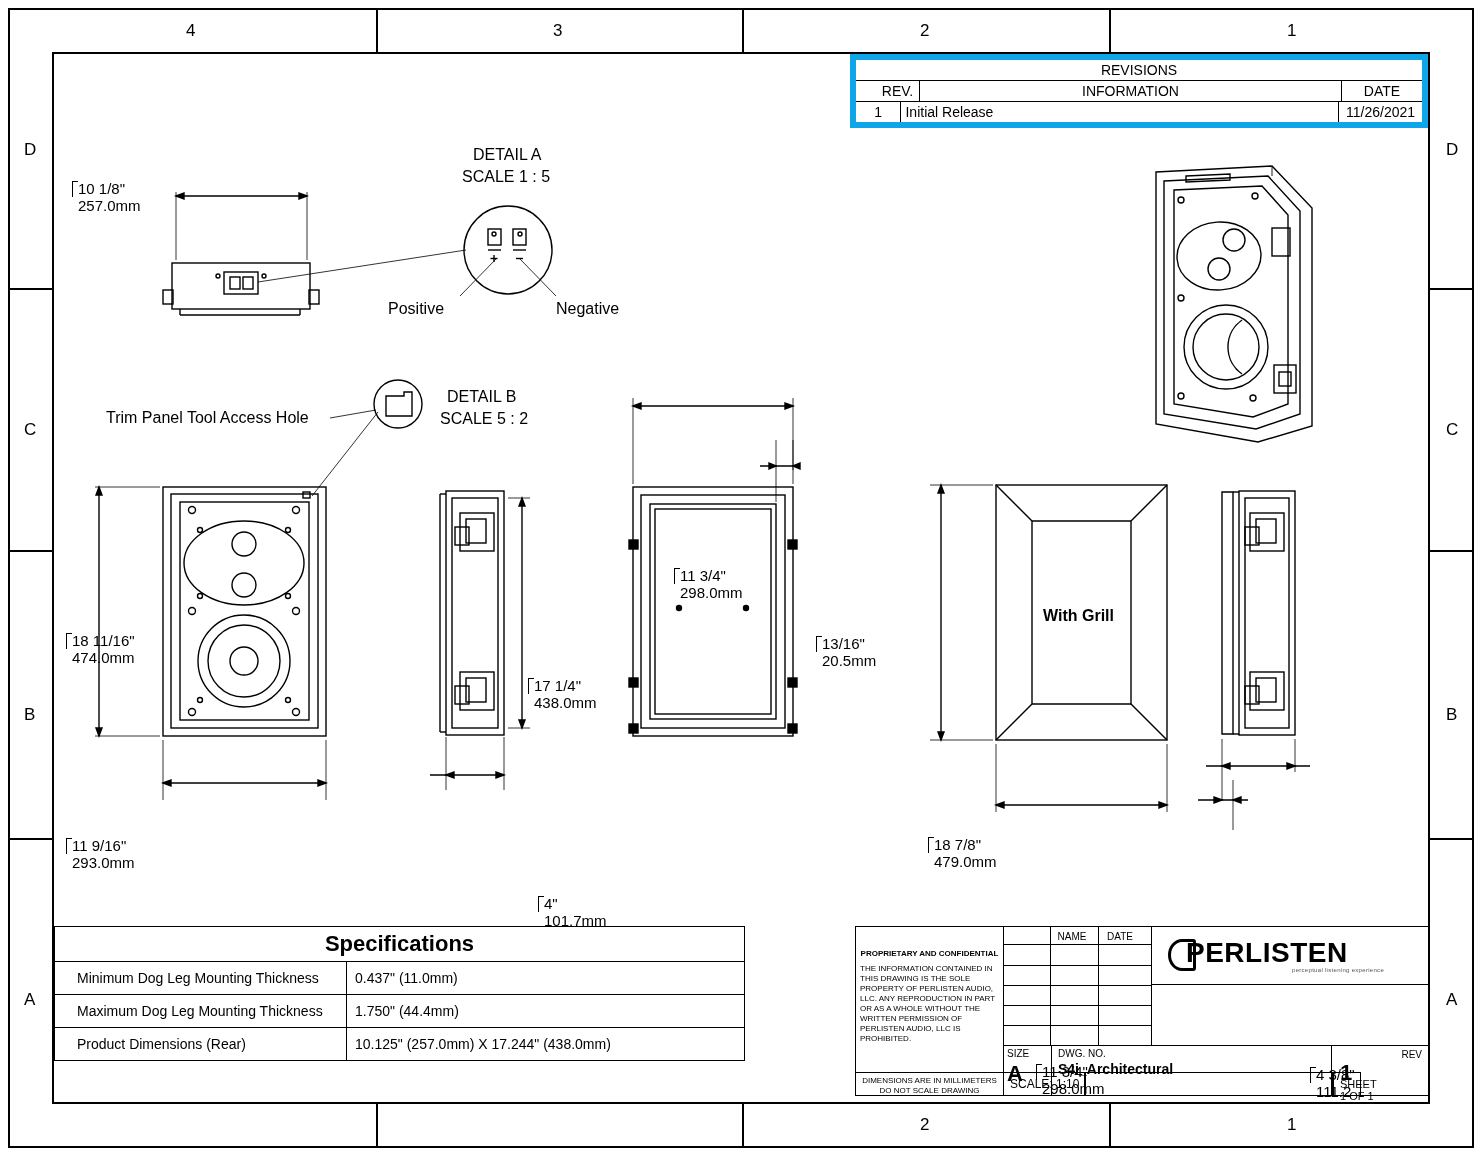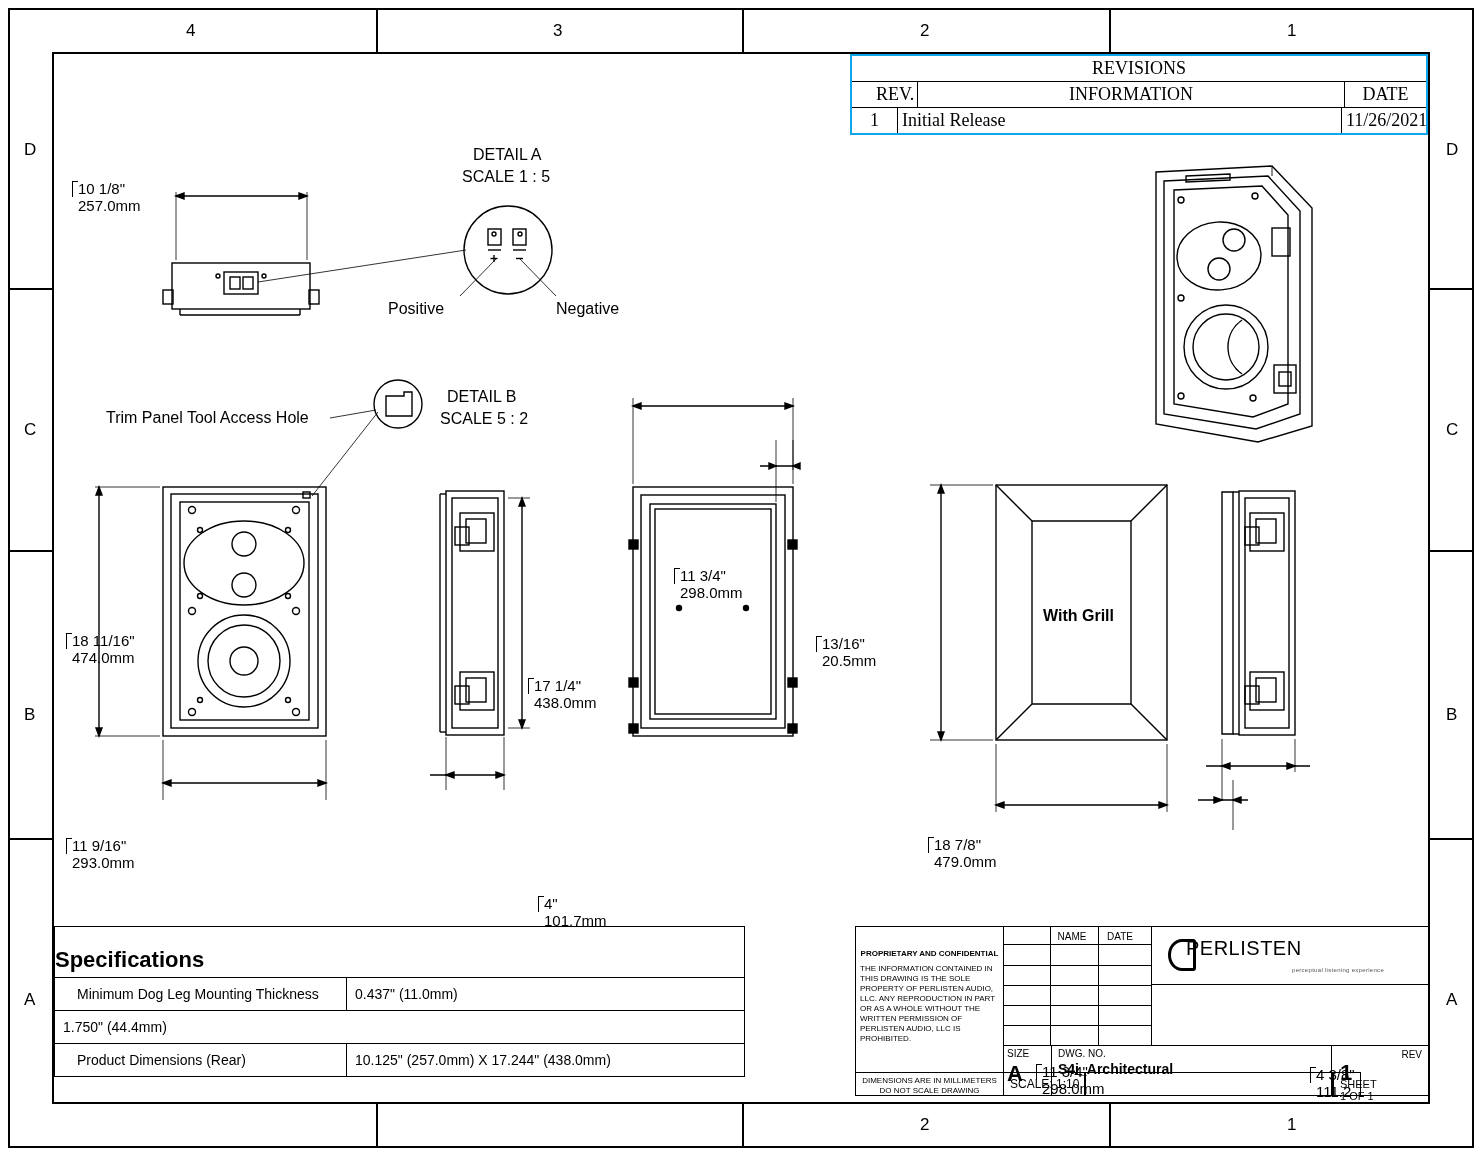--- a/index.html
+++ b/index.html
@@ -9,45 +9,45 @@
   .ln{position:absolute;background:#000;}
   .txt{position:absolute;white-space:nowrap;}
   
   .frame-outer{left:8px;top:8px;width:1466px;height:1140px;border:2px solid #000;box-sizing:border-box;}
   .frame-inner{left:52px;top:52px;width:1378px;height:1052px;border:2px solid #000;box-sizing:border-box;}
   
   .zone-v{width:2px;background:#000;}
   .zone-h{height:2px;background:#000;}
   .zone-label{font-size:17px;color:#000;}
   
-  .rev{left:850px;top:54px;width:578px;border:2px solid #0ea5e9;box-sizing:border-box;font-size:18px;font-family:Liberation Serif, serif;}
+  .rev{left:850px;top:54px;width:578px;border:6px solid #0ea5e9;box-sizing:border-box;font-size:14px;}
   .rev .r{display:flex;border-bottom:1px solid #000;}
   .rev .r:last-child{border-bottom:none;}
   .rev .c{padding:2px 4px;box-sizing:border-box;}
   .rev .c.b{border-right:1px solid #000;}
   .rev .title{justify-content:center;}
   .center{text-align:center;}
   
   .dim{font-size:15px;line-height:1.15;}
   .dimbox{position:relative;padding-left:6px;}
   .dimbox:before{content:"";position:absolute;left:0;top:1px;width:5px;height:15px;border-left:1.5px solid #000;border-top:1.5px solid #000;}
   .lbl{font-size:16px;}
   .lbl-b{font-size:16px;font-weight:bold;}
   
   .spec{left:54px;top:926px;width:691px;border:1.5px solid #000;box-sizing:border-box;font-size:14px;}
-  .spec .hdr{font-size:22px;font-weight:bold;padding:4px 0 4px;border-bottom:1.5px solid #000;margin-top:16px;}
+  .spec .hdr{font-size:22px;font-weight:bold;text-align:center;padding:4px 0 4px;border-bottom:1.5px solid #000;}
   .spec .row{display:flex;border-bottom:1.5px solid #000;height:32px;align-items:center;}
   .spec .row:last-child{border-bottom:none;}
   .spec .k{width:292px;padding-left:22px;box-sizing:border-box;border-right:1.5px solid #000;height:100%;display:flex;align-items:center;}
   .spec .v{padding-left:8px;box-sizing:border-box;display:flex;align-items:center;height:100%;}
   
   .tb{left:855px;top:926px;width:575px;height:170px;border:1.5px solid #000;box-sizing:border-box;}
   .tb .cell{position:absolute;box-sizing:border-box;}
   .prop{font-size:8px;line-height:1.25;}
-  .logo{font-size:20px;font-weight:normal;letter-spacing:0.5px;}
+  .logo{font-size:28px;font-weight:bold;letter-spacing:0.5px;}
   .tag{font-size:6px;letter-spacing:0.3px;}
   .tb-lbl{font-size:10px;}
   .tb-val{font-size:14px;font-weight:bold;}
   svg{display:block;}
 </style>
 </head>
 <body>
 
 <div id="sheet">
 
@@ -351,20 +351,21 @@
     <span>111.2</span>
   </div>
 
   <div class="abs spec">
     <div class="hdr">Specifications</div>
     <div class="row">
       <div class="k">Minimum Dog Leg Mounting Thickness</div>
       <div class="v">0.437" (11.0mm)</div>
     </div>
     <div class="row">
+      <div class="k">Maximum Dog Leg Mounting Thickness</div>
       <div class="v">1.750" (44.4mm)</div>
     </div>
     <div class="row">
       <div class="k">Product Dimensions (Rear)</div>
       <div class="v">10.125" (257.0mm) X 17.244" (438.0mm)</div>
     </div>
   </div>
 
   <div class="abs tb">
 

